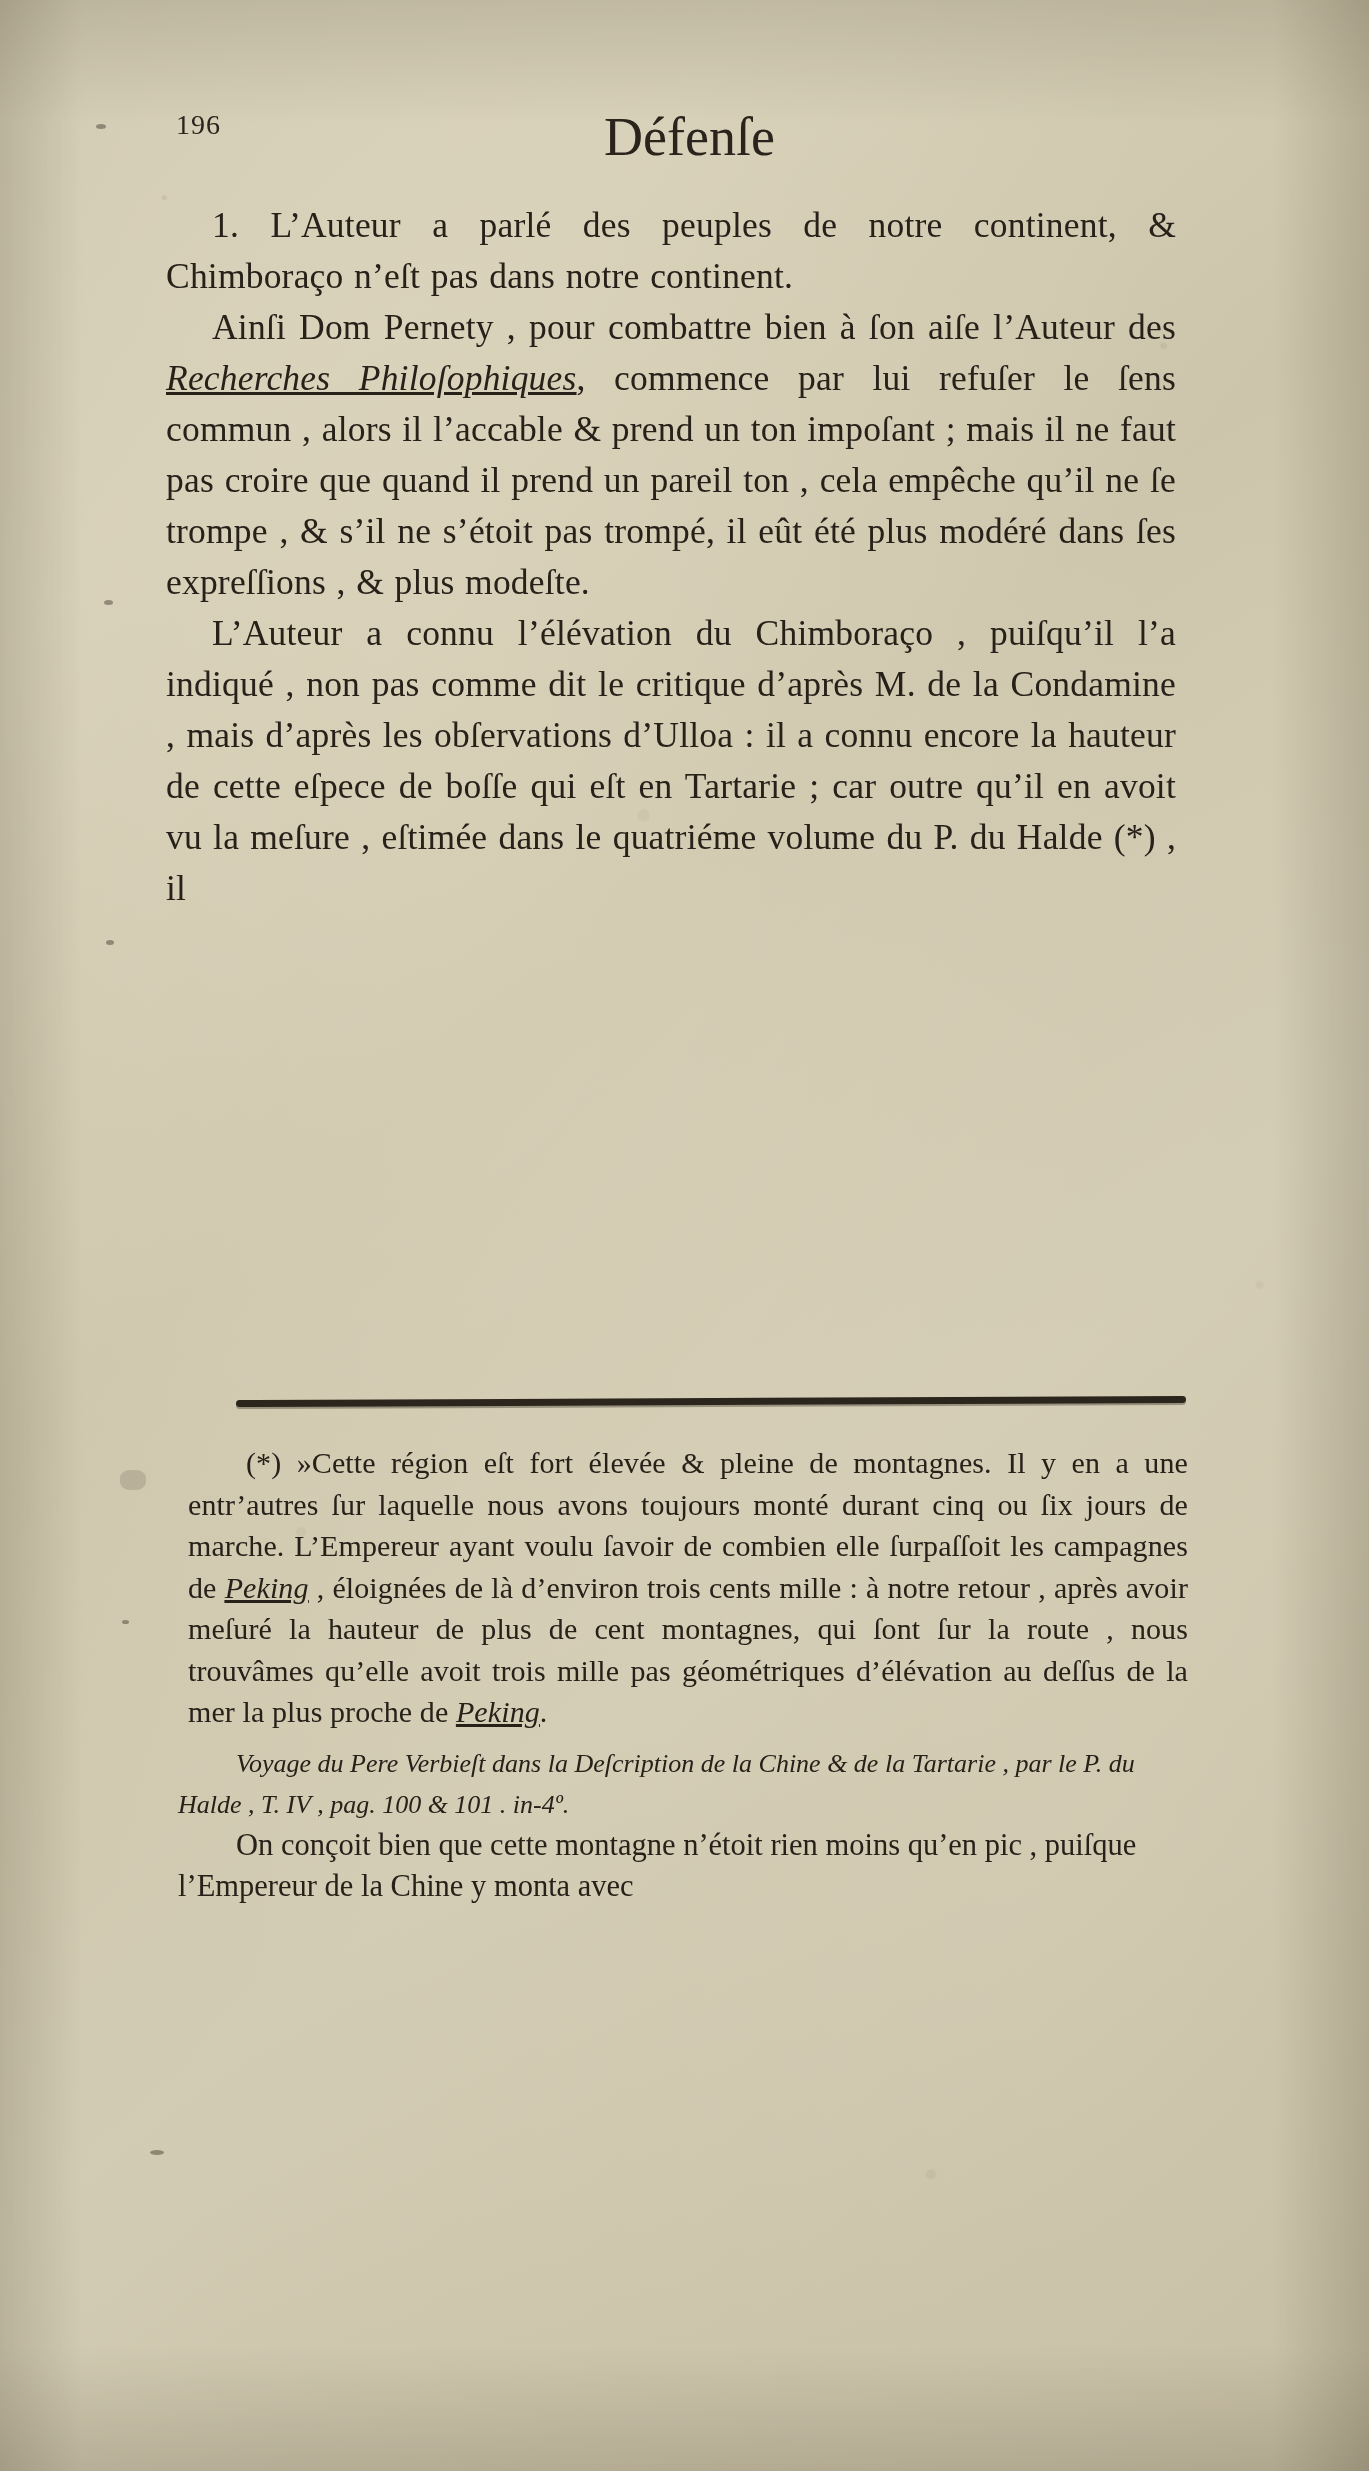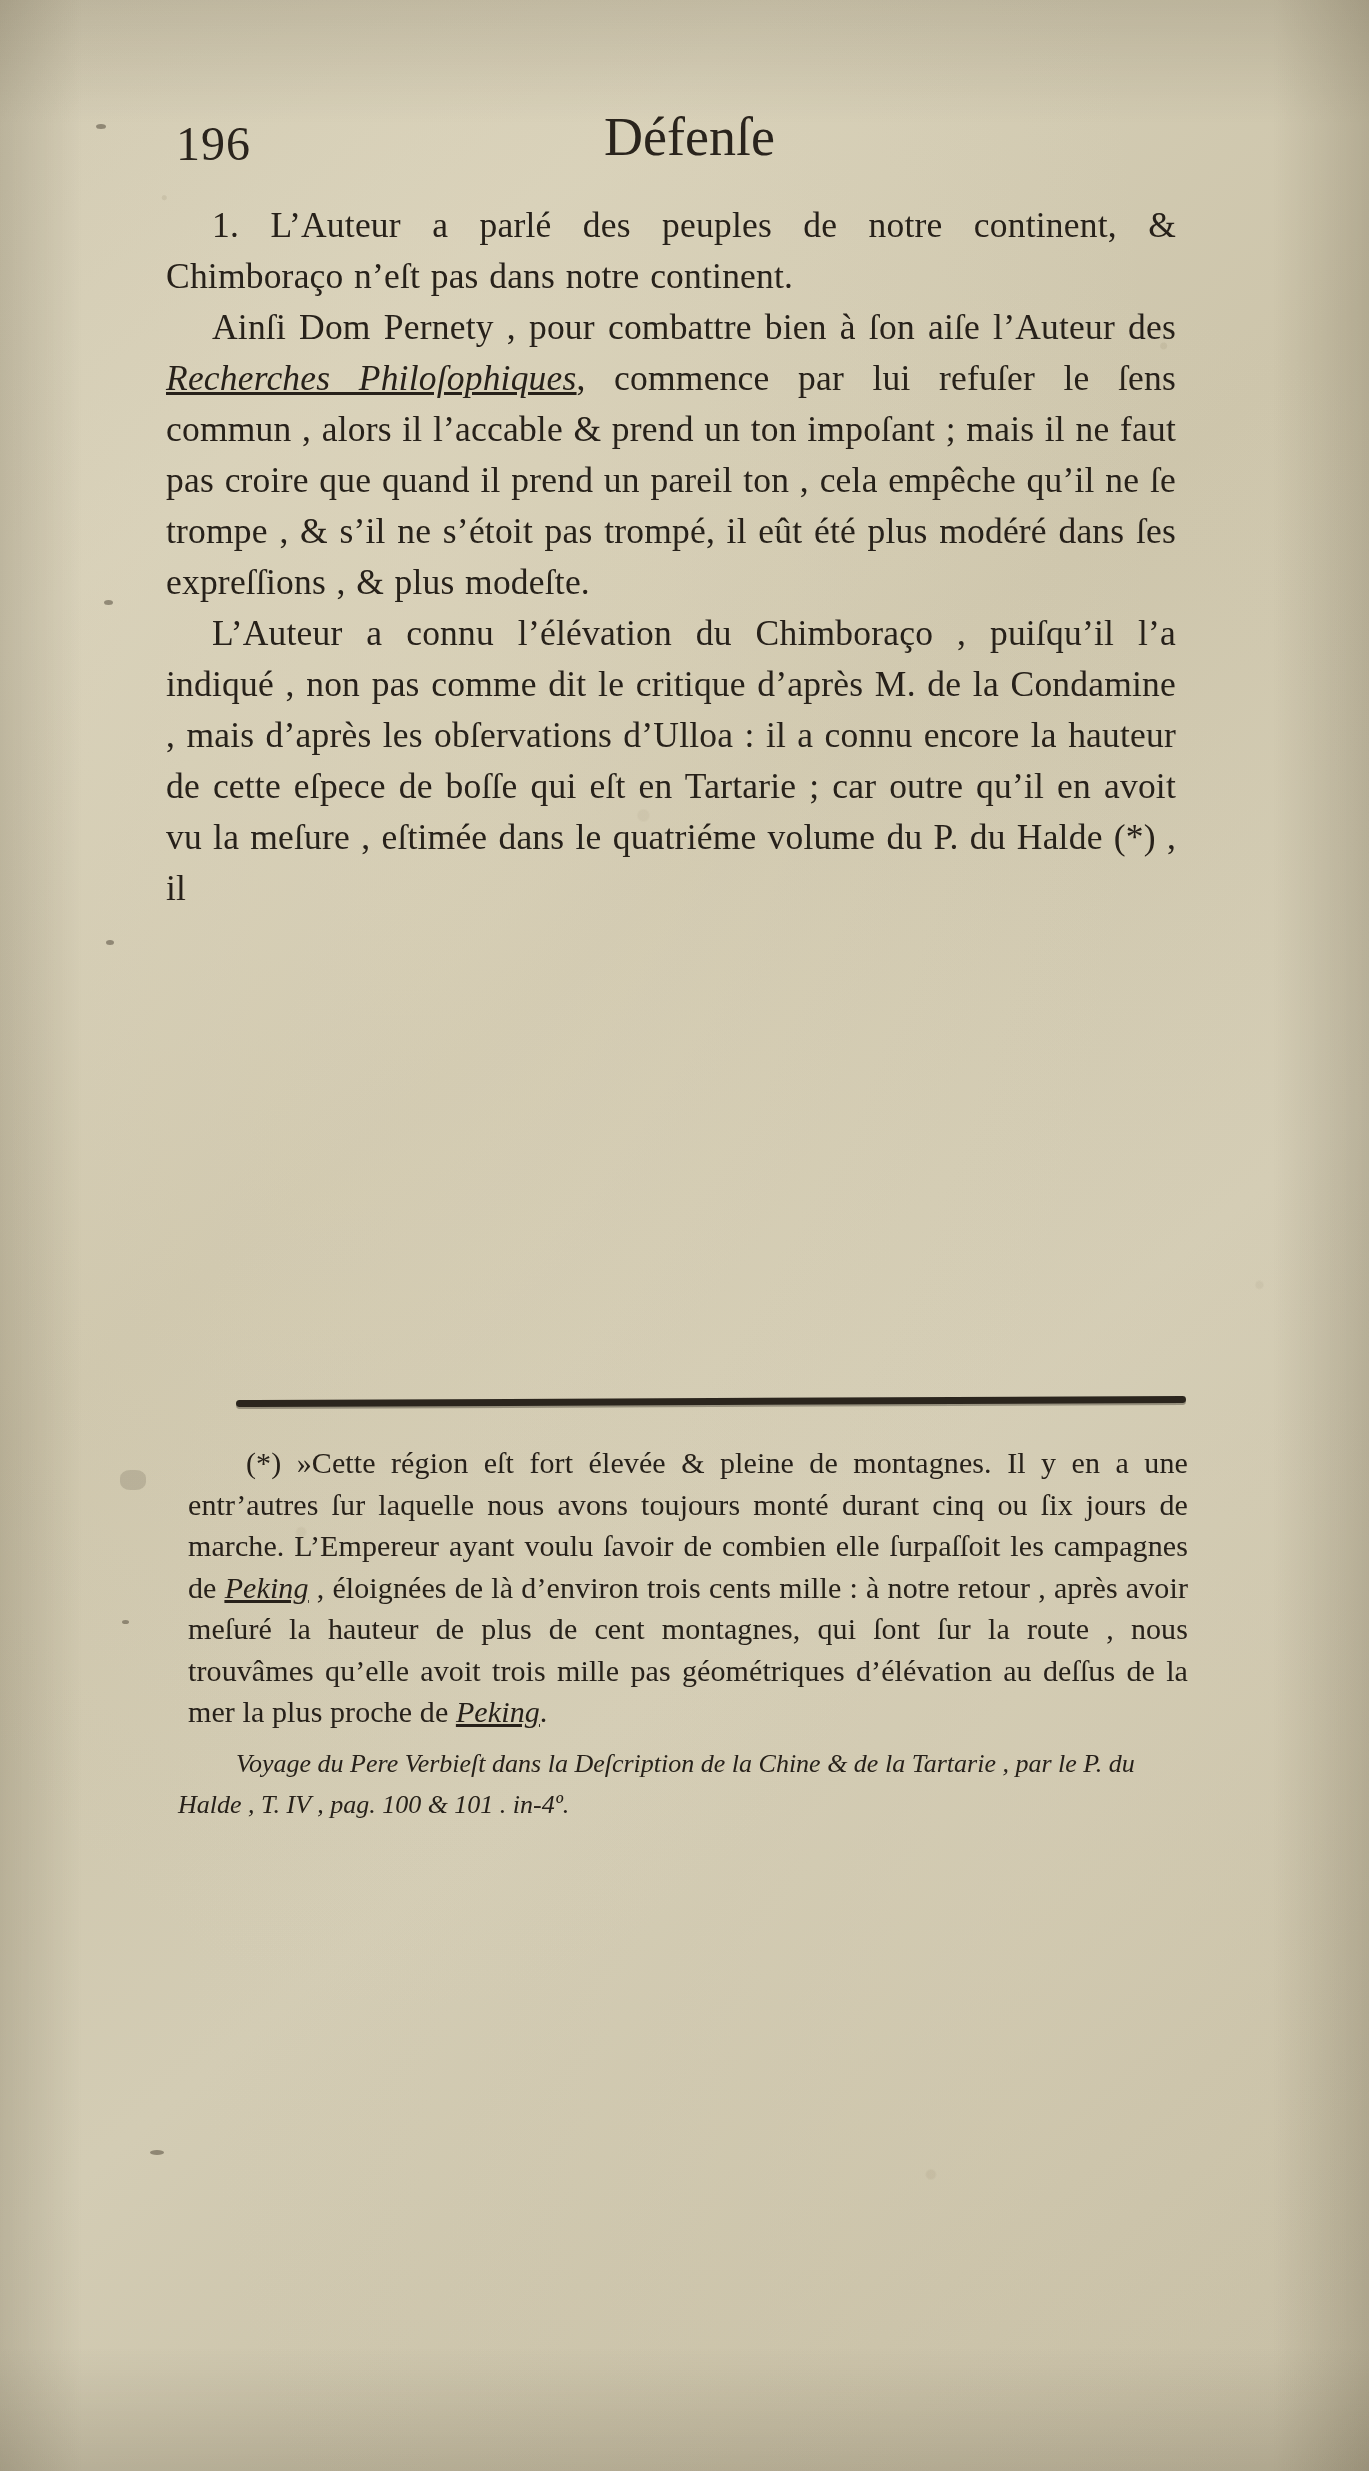--- a/index.html
+++ b/index.html
@@ -63,22 +63,22 @@
   .head {
     position: absolute;
     top: 108px;
     left: 0;
     width: 1369px;
     height: 48px;
   }
   .folio {
     position: absolute;
     left: 176px;
-    top: 8px;
-    font-size: 48px;
+    top: 1px;
+    font-size: 28px;
     letter-spacing: 1px;
     color: #2a241d;
   }
   .head-title {
     position: absolute;
     left: 604px;
     top: -2px;
     font-size: 54px;
     color: #2a241d;
   }
@@ -197,20 +197,21 @@
       <div class="rule"></div>
     </div>
 
     <div class="note-block">
       <p class="note"><span class="ind"></span><span>(*)</span> <span>»Cette région eſt fort élevée &amp; pleine de montagnes. Il y en a une entr’autres ſur laquelle nous avons toujours monté durant cinq ou ſix jours de marche. L’Empereur ayant voulu ſavoir de combien elle ſurpaſſoit les campagnes de <i class="it"><i class="it">Peking</i></i> , éloignées de là d’environ trois cents mille : à notre retour , après avoir meſuré la hauteur de plus de cent montagnes, qui ſont ſur la route , nous trouvâmes qu’elle avoit trois mille pas géométriques d’élévation au deſſus de la mer la plus proche de <i class="it"><i class="it">Peking</i></i>.</span></p>
 
       <div class="note-src">
         <p class="src"><span class="ind"></span><span>Voyage du Pere Verbieſt dans la Deſcription de la Chine &amp; de la Tartarie , par le P. du Halde , T. IV , pag. 100 &amp; 101 . in-4º.</span></p>
       </div>
 
+      <p class="tail"><span class="ind"></span><span>On conçoit bien que cette montagne n’étoit rien moins qu’en pic , puiſque l’Empereur de la Chine y monta avec</span></p>
     </div>
 
   </div>
 
   <div class="speck" style="left:96px;top:124px;width:10px;height:5px;"></div>
   <div class="speck" style="left:104px;top:600px;width:9px;height:5px;"></div>
   <div class="speck" style="left:106px;top:940px;width:8px;height:5px;"></div>
   <div class="speck" style="left:122px;top:1620px;width:7px;height:4px;"></div>
   <div class="speck" style="left:150px;top:2150px;width:14px;height:5px;"></div>
   <div class="speck" style="left:120px;top:1470px;width:26px;height:20px;border-radius:40%;opacity:.35;"></div>

